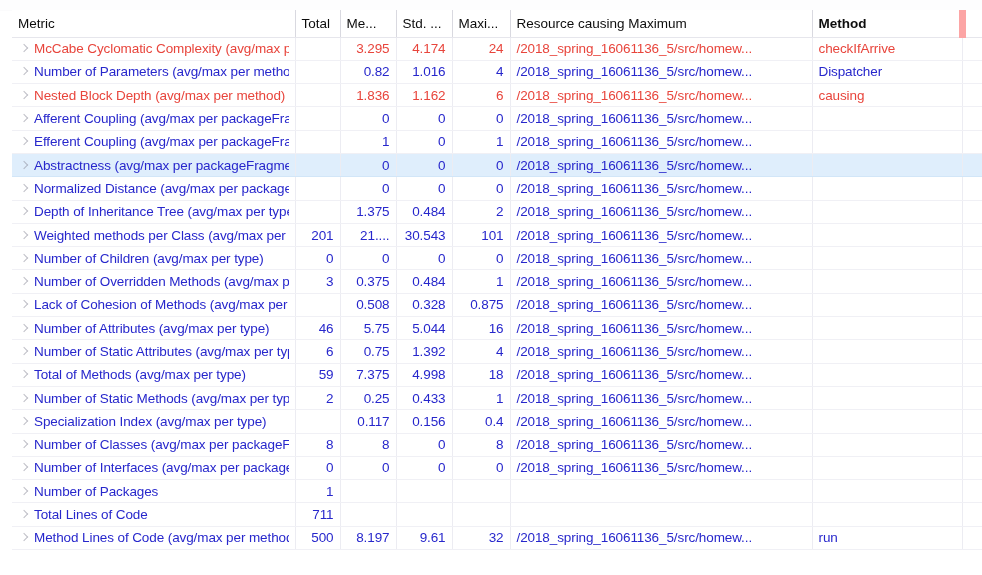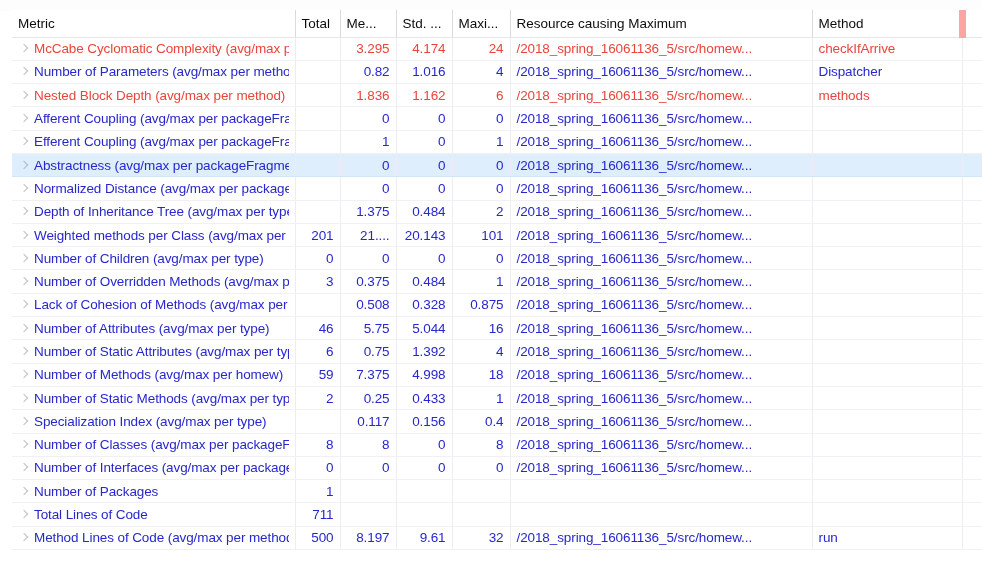--- a/index.html
+++ b/index.html
@@ -59,21 +59,21 @@
     text-align: left;
     background: #ffffff;
     border-right: 1px solid #d9d9e0;
     border-bottom: 1px solid #e6e6ec;
     white-space: nowrap;
     overflow: hidden;
     vertical-align: middle;
     box-sizing: border-box;
   }
   thead th.num { text-align: left; }
-  thead th.last { border-right: 7px solid #fca5a5; }
+  thead th.last { border-right: 7px solid #fca5a5; font-weight: bold; }
   thead th.tail { border-right: none; }
 
   tbody td {
     height: 23.3px;
     padding: 0 6px;
     border-right: 1px solid #ececf2;
     border-bottom: 1px solid #f0f0f5;
     white-space: nowrap;
     overflow: hidden;
     vertical-align: middle;
@@ -186,21 +186,21 @@
             <div class="metric-cell">
               <span class="twisty"></span>
               <span class="metric-label">Nested Block Depth (avg/max per method)</span>
             </div>
           </td>
           <td class="num"></td>
           <td class="num">1.836</td>
           <td class="num">1.162</td>
           <td class="num">6</td>
           <td>/2018_spring_16061136_5/src/homew...</td>
-          <td>methods</td>
+          <td>causing</td>
           <td class="tail"></td>
         </tr>
         <tr class="row-blue">
           <td>
             <div class="metric-cell">
               <span class="twisty"></span>
               <span class="metric-label">Afferent Coupling (avg/max per packageFragment)</span>
             </div>
           </td>
           <td class="num"></td>
@@ -273,21 +273,21 @@
         </tr>
         <tr class="row-blue">
           <td>
             <div class="metric-cell">
               <span class="twisty"></span>
               <span class="metric-label">Weighted methods per Class (avg/max per type)</span>
             </div>
           </td>
           <td class="num">201</td>
           <td class="num">21....</td>
-          <td class="num">20.143</td>
+          <td class="num">30.543</td>
           <td class="num">101</td>
           <td>/2018_spring_16061136_5/src/homew...</td>
           <td></td>
           <td class="tail"></td>
         </tr>
         <tr class="row-blue">
           <td>
             <div class="metric-cell">
               <span class="twisty"></span>
               <span class="metric-label">Number of Children (avg/max per type)</span>
@@ -358,21 +358,21 @@
           <td class="num">1.392</td>
           <td class="num">4</td>
           <td>/2018_spring_16061136_5/src/homew...</td>
           <td></td>
           <td class="tail"></td>
         </tr>
         <tr class="row-blue">
           <td>
             <div class="metric-cell">
               <span class="twisty"></span>
-              <span class="metric-label">Number of Methods (avg/max per homew)</span>
+              <span class="metric-label">Total of Methods (avg/max per type)</span>
             </div>
           </td>
           <td class="num">59</td>
           <td class="num">7.375</td>
           <td class="num">4.998</td>
           <td class="num">18</td>
           <td>/2018_spring_16061136_5/src/homew...</td>
           <td></td>
           <td class="tail"></td>
         </tr>

